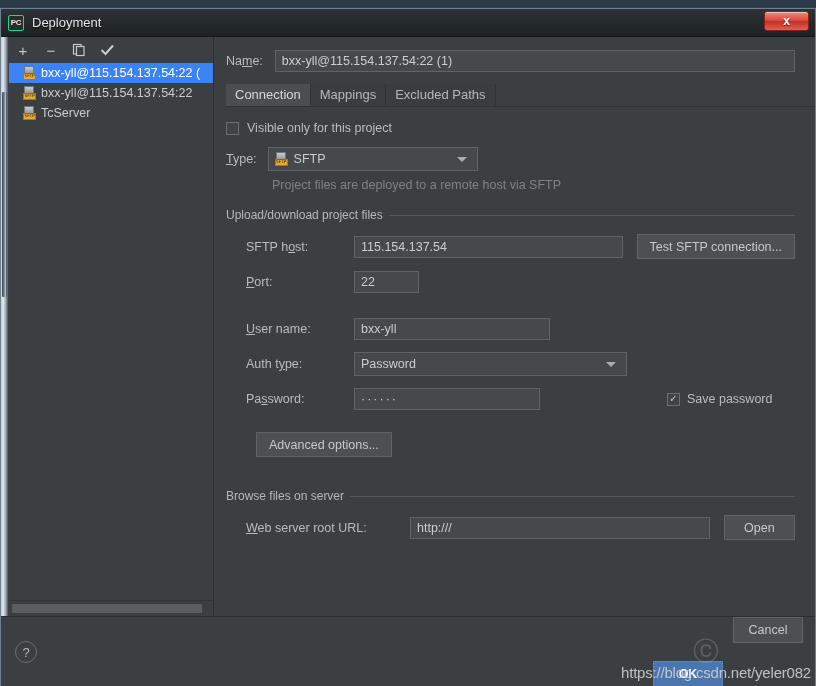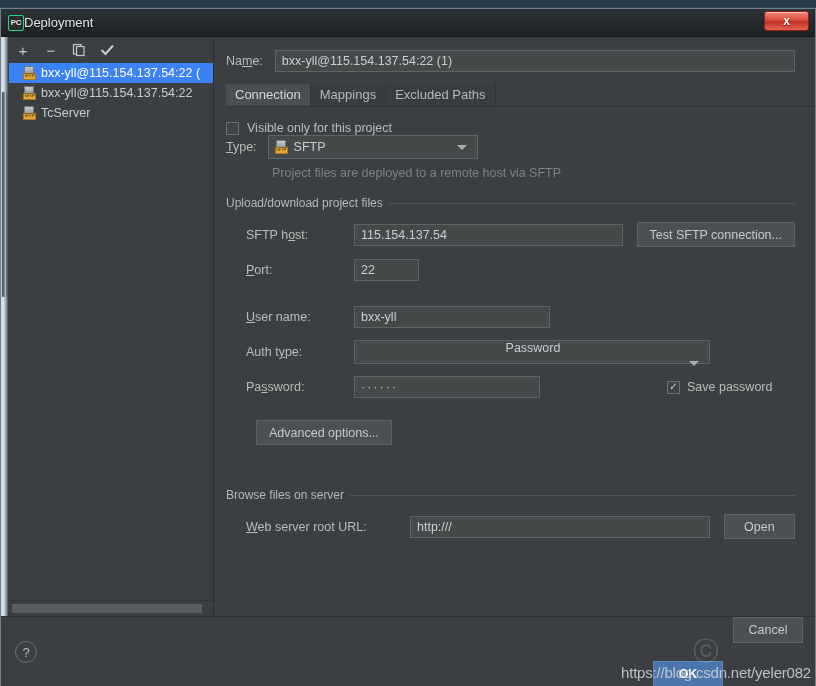--- a/index.html
+++ b/index.html
@@ -41,20 +41,21 @@
     background: #2b2b2b;
     border: 1.5px solid #21d789;
     border-radius: 2px;
     color: #e8e8e8;
     font-size: 8px; font-weight: bold;
     display: flex; align-items: center; justify-content: center;
     letter-spacing: -0.3px;
     flex: 0 0 16px;
   }
   #title-text {
+    margin-left: 8px;
     color: #e6e6e6;
     font-size: 13px;
     text-shadow: 0 1px 1px rgba(0,0,0,0.7);
   }
   #close-btn {
     position: absolute;
     right: 6px; top: 2px;
     width: 45px; height: 20px;
     border-radius: 3px;
     background: linear-gradient(180deg,#f08a7c 0%,#d9483a 48%,#c03225 52%,#e06050 100%);
@@ -237,21 +238,21 @@
     flex: 0 0 13px;
     display: flex; align-items: center; justify-content: center;
     color: #c6cacd;
     font-size: 10px; line-height: 1;
   }
   .checkbox.unchecked { color: transparent; }
 
   #visible-row { margin-top: 14px; gap: 8px; }
   #visible-row .field-label { font-size: 12.5px; }
 
-  #type-row { }
+  #type-row { margin-top: 12px; }
   .combo {
     background: #45494a;
     border: 1px solid #5e6365;
     height: 24px;
     display: flex; align-items: center;
     padding: 0 4px 0 6px;
     color: #c9cdd0;
     font-size: 12.5px;
     gap: 6px;
   }
@@ -320,30 +321,30 @@
     padding: 0 6px;
   }
   #root-wrap .folder-btn {
     width: 26px; height: 20px;
     display: flex; align-items: center; justify-content: center;
     border-left: 1px solid #55595b;
   }
   #autodetect-btn { margin-left: 14px; }
 
   #user-input { width: 196px; }
-  #auth-combo { width: 356px; flex-direction: column; }
+  #auth-combo { width: 273px; }
   #pass-input { width: 196px; letter-spacing: 2px; }
   #savepass-wrap {
     display: flex; align-items: center; gap: 7px;
     margin-left: 127px;
   }
 
   #adv-row { margin-top: 22px; padding-left: 30px; }
 
-  #browse-group { margin-top: 43px; }
+  #browse-group { margin-top: 32px; }
   #weburl-row .field-label { width: 164px; flex: 0 0 164px; }
   #weburl-input { width: 330px; }
   #open-btn { margin-left: 14px; width: 76px; }
 
   
   #footer {
     flex: 0 0 44px;
     border-top: 1px solid #2b2e30;
     display: flex; align-items: center;
     padding: 0 12px 0 14px;

